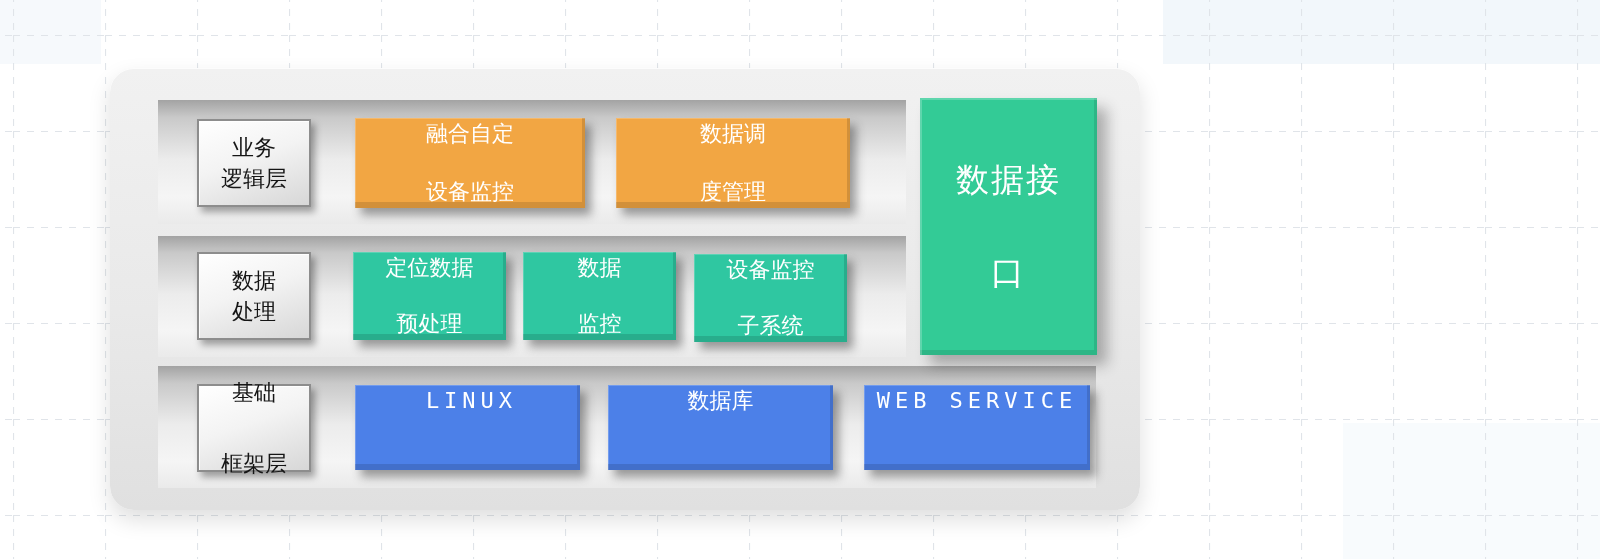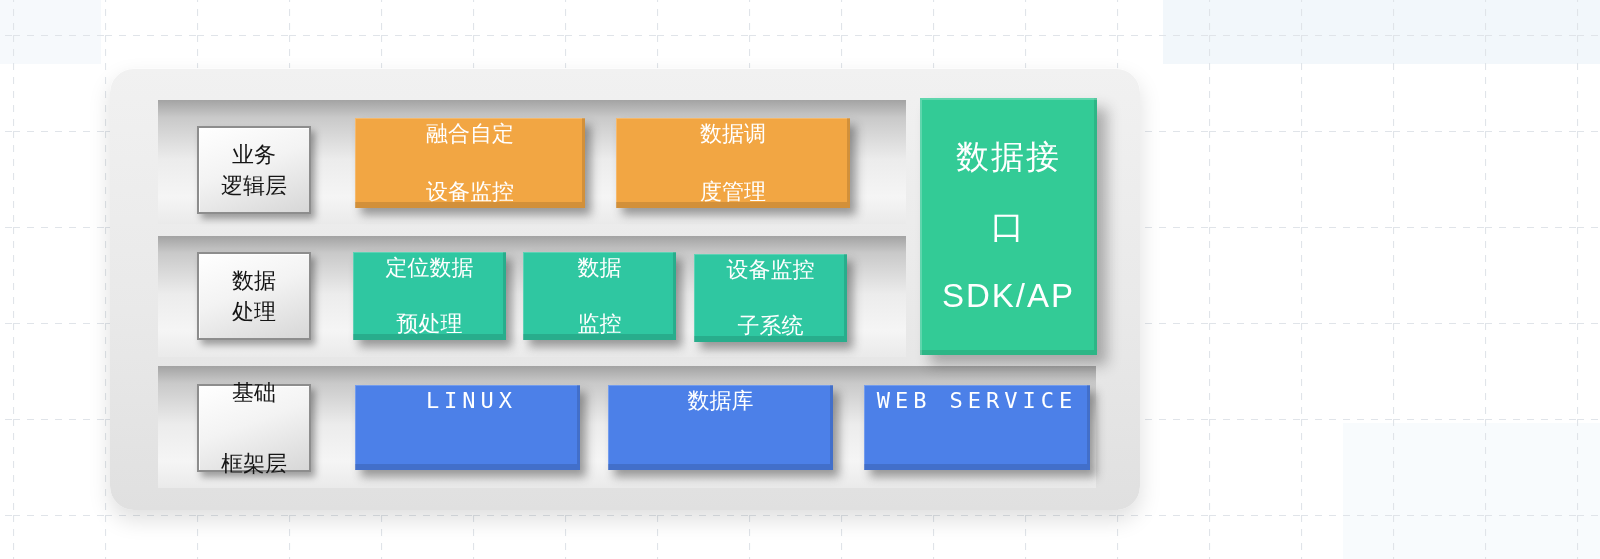--- a/index.html
+++ b/index.html
@@ -31,21 +31,21 @@
   
   .labelbox{
     position:absolute;z-index:3;box-sizing:border-box;
     width:114px;height:88px;
     border:2px solid #8d8d8d;
     background:linear-gradient(160deg,#ffffff 0%,#f3f3f3 45%,#d7d7d7 100%);
     box-shadow:4px 5px 7px rgba(0,0,0,0.35), inset 1px 1px 0 rgba(255,255,255,0.9);
     display:flex;flex-direction:column;align-items:center;justify-content:center;
     color:#151515;font-size:22px;line-height:31px;text-align:center;
   }
-  .label1{left:197px;top:126px;}
+  .label1{left:197px;top:119px;}
   .label2{left:197px;top:252px;}
   .label3{left:197px;top:384px;gap:40px;}
 
   
   .box{
     position:absolute;z-index:3;box-sizing:border-box;
     display:flex;flex-direction:column;align-items:center;justify-content:space-between;
     color:#ffffff;text-align:center;font-size:22px;line-height:32px;
     box-shadow:6px 7px 9px rgba(45,45,45,0.45), inset -3px -6px 0 rgba(0,0,0,0.13), inset 1px 1px 0 rgba(255,255,255,0.22);
   }
@@ -139,14 +139,13 @@
 <div class="box blue b2">
   <div>数据库</div>
 </div>
 <div class="box blue b3">
   <div class="latin">WEB SERVICE</div>
 </div>
 
 <div class="box green sidebox">
   <div class="ln">数据接</div>
   <div class="ln">口</div>
-  <div class="ln">SDK/AP</div>
 </div>
 
 </body></html>

